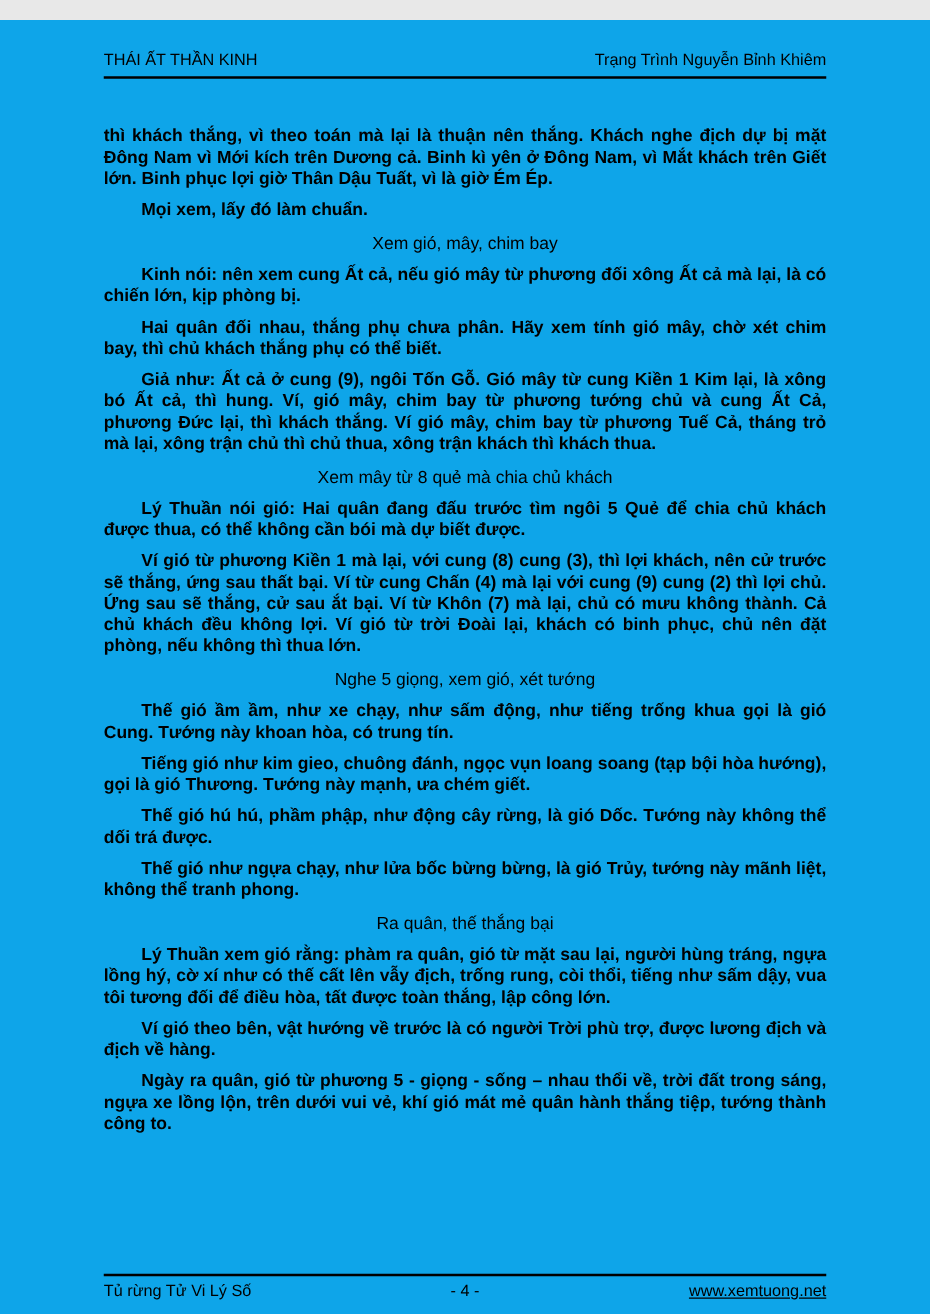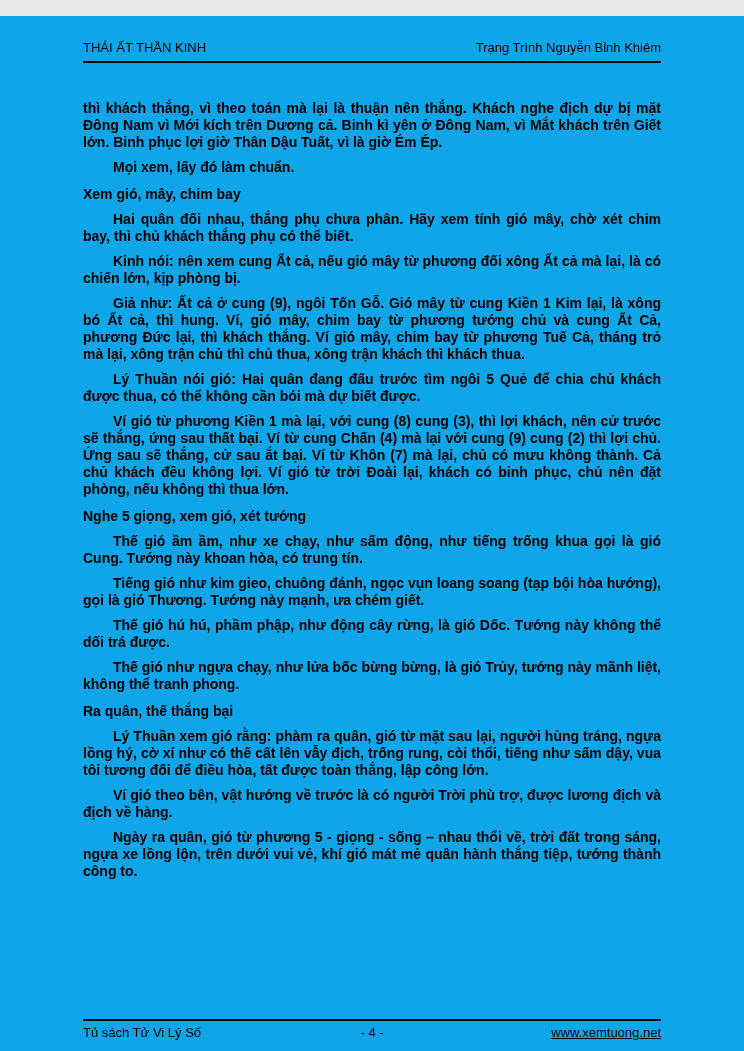--- a/index.html
+++ b/index.html
@@ -45,23 +45,23 @@
   }
   .content p.para {
     margin: 0 0 8px 0;
     font-weight: bold;
   }
   .content p.para.indent {
     text-indent: 30px;
   }
   .content h2.heading {
     font-size: 14px;
-    font-weight: bold;
+    font-weight: normal;
     margin: 10px 0 8px 0;
-    text-align: left;
+    text-align: center;
   }
   .footer-rule {
     position: absolute;
     top: 1003px;
     left: 83px;
     right: 83px;
     border-top: 2px solid #000000;
   }
   .footer {
     position: absolute;
@@ -101,36 +101,37 @@
   <div class="header">
     <span>THÁI ẤT THẦN KINH</span>
     <span>Trạng Trình Nguyễn Bỉnh Khiêm</span>
   </div>
   <div class="header-rule"></div>
 
   <div class="content" id="content">
       <p class="para">thì khách thắng, vì theo toán mà lại là thuận nên thắng. Khách nghe địch dự bị mặt Đông Nam vì Mới kích trên Dương cả. Binh kì yên ở Đông Nam, vì Mắt khách trên Giết lớn. Binh phục lợi giờ Thân Dậu Tuất, vì là giờ Ém Ép.</p>
       <p class="para indent">Mọi xem, lấy đó làm chuẩn.</p>
       <h2 class="heading">Xem gió, mây, chim bay</h2>
+      <p class="para indent">Kinh nói: nên xem cung Ất cả, nếu gió mây từ phương đối xông Ất cả mà lại, là có chiến lớn, kịp phòng bị.</p>
       <p class="para indent">Hai quân đối nhau, thắng phụ chưa phân. Hãy xem tính gió mây, chờ xét chim bay, thì chủ khách thắng phụ có thể biết.</p>
-      <p class="para indent">Kinh nói: nên xem cung Ất cả, nếu gió mây từ phương đối xông Ất cả mà lại, là có chiến lớn, kịp phòng bị.</p>
       <p class="para indent">Giả như: Ất cả ở cung (9), ngôi Tốn Gỗ. Gió mây từ cung Kiền 1 Kim lại, là xông bó Ất cả, thì hung. Ví, gió mây, chim bay từ phương tướng chủ và cung Ất Cả, phương Đức lại, thì khách thắng. Ví gió mây, chim bay từ phương Tuế Cả, tháng trỏ mà lại, xông trận chủ thì chủ thua, xông trận khách thì khách thua.</p>
+      <h2 class="heading">Xem mây từ 8 quẻ mà chia chủ khách</h2>
       <p class="para indent">Lý Thuần nói gió: Hai quân đang đấu trước tìm ngôi 5 Quẻ để chia chủ khách được thua, có thể không cần bói mà dự biết được.</p>
       <p class="para indent">Ví gió từ phương Kiền 1 mà lại, với cung (8) cung (3), thì lợi khách, nên cử trước sẽ thắng, ứng sau thất bại. Ví từ cung Chấn (4) mà lại với cung (9) cung (2) thì lợi chủ. Ứng sau sẽ thắng, cử sau ắt bại. Ví từ Khôn (7) mà lại, chủ có mưu không thành. Cả chủ khách đều không lợi. Ví gió từ trời Đoài lại, khách có binh phục, chủ nên đặt phòng, nếu không thì thua lớn.</p>
       <h2 class="heading">Nghe 5 giọng, xem gió, xét tướng</h2>
       <p class="para indent">Thế gió ầm ầm, như xe chạy, như sấm động, như tiếng trống khua gọi là gió Cung. Tướng này khoan hòa, có trung tín.</p>
       <p class="para indent">Tiếng gió như kim gieo, chuông đánh, ngọc vụn loang soang (tạp bội hòa hướng), gọi là gió Thương. Tướng này mạnh, ưa chém giết.</p>
       <p class="para indent">Thế gió hú hú, phầm phập, như động cây rừng, là gió Dốc. Tướng này không thể dối trá được.</p>
       <p class="para indent">Thế gió như ngựa chạy, như lửa bốc bừng bừng, là gió Trủy, tướng này mãnh liệt, không thể tranh phong.</p>
       <h2 class="heading">Ra quân, thế thắng bại</h2>
       <p class="para indent">Lý Thuần xem gió rằng: phàm ra quân, gió từ mặt sau lại, người hùng tráng, ngựa lồng hý, cờ xí như có thế cất lên vẫy địch, trống rung, còi thổi, tiếng như sấm dậy, vua tôi tương đối để điều hòa, tất được toàn thắng, lập công lớn.</p>
       <p class="para indent">Ví gió theo bên, vật hướng về trước là có người Trời phù trợ, được lương địch và địch về hàng.</p>
       <p class="para indent">Ngày ra quân, gió từ phương 5 - giọng - sống – nhau thổi về, trời đất trong sáng, ngựa xe lồng lộn, trên dưới vui vẻ, khí gió mát mẻ quân hành thắng tiệp, tướng thành công to.</p>
     </div>
 
   <div class="footer-rule"></div>
   <div class="footer">
-    <span class="f-left">Tủ sách Tử Vi Lý Số</span>
+    <span class="f-left">Tủ rừng Tử Vi Lý Số</span>
     <span class="f-center">- 4 -</span>
     <a class="f-right">www.xemtuong.net</a>
   </div>
 
 </div>
 
 </body></html>

